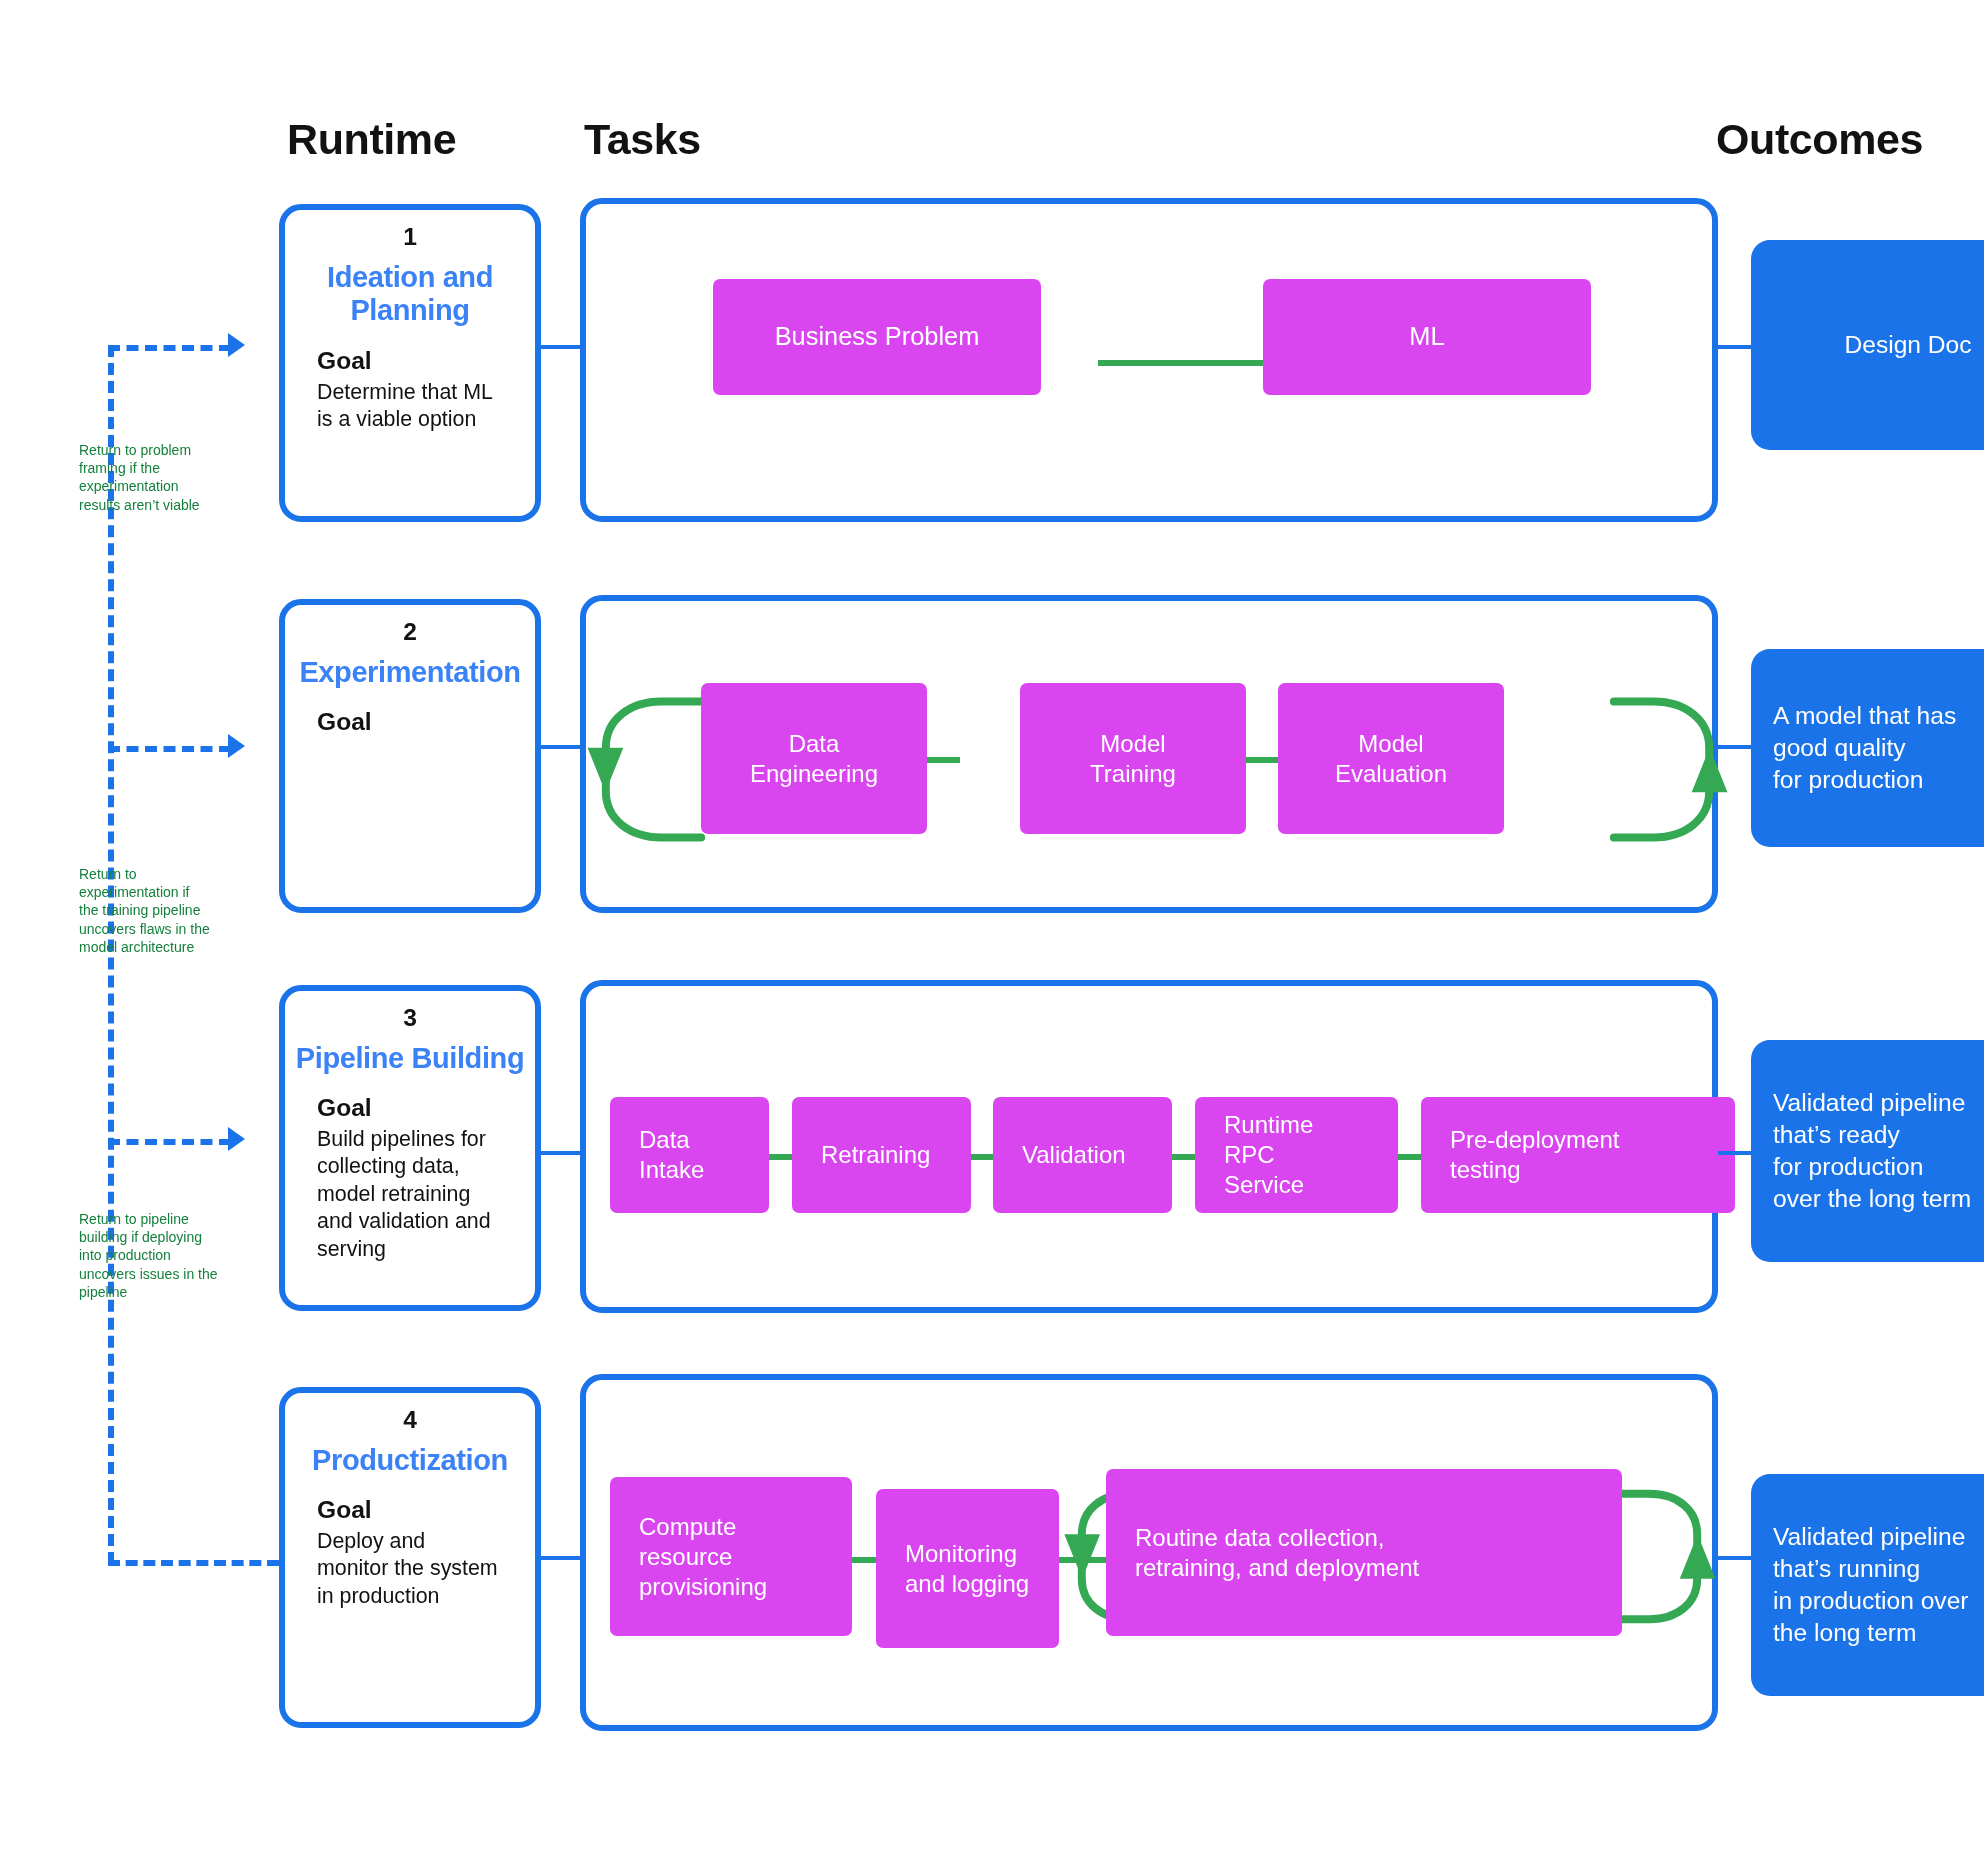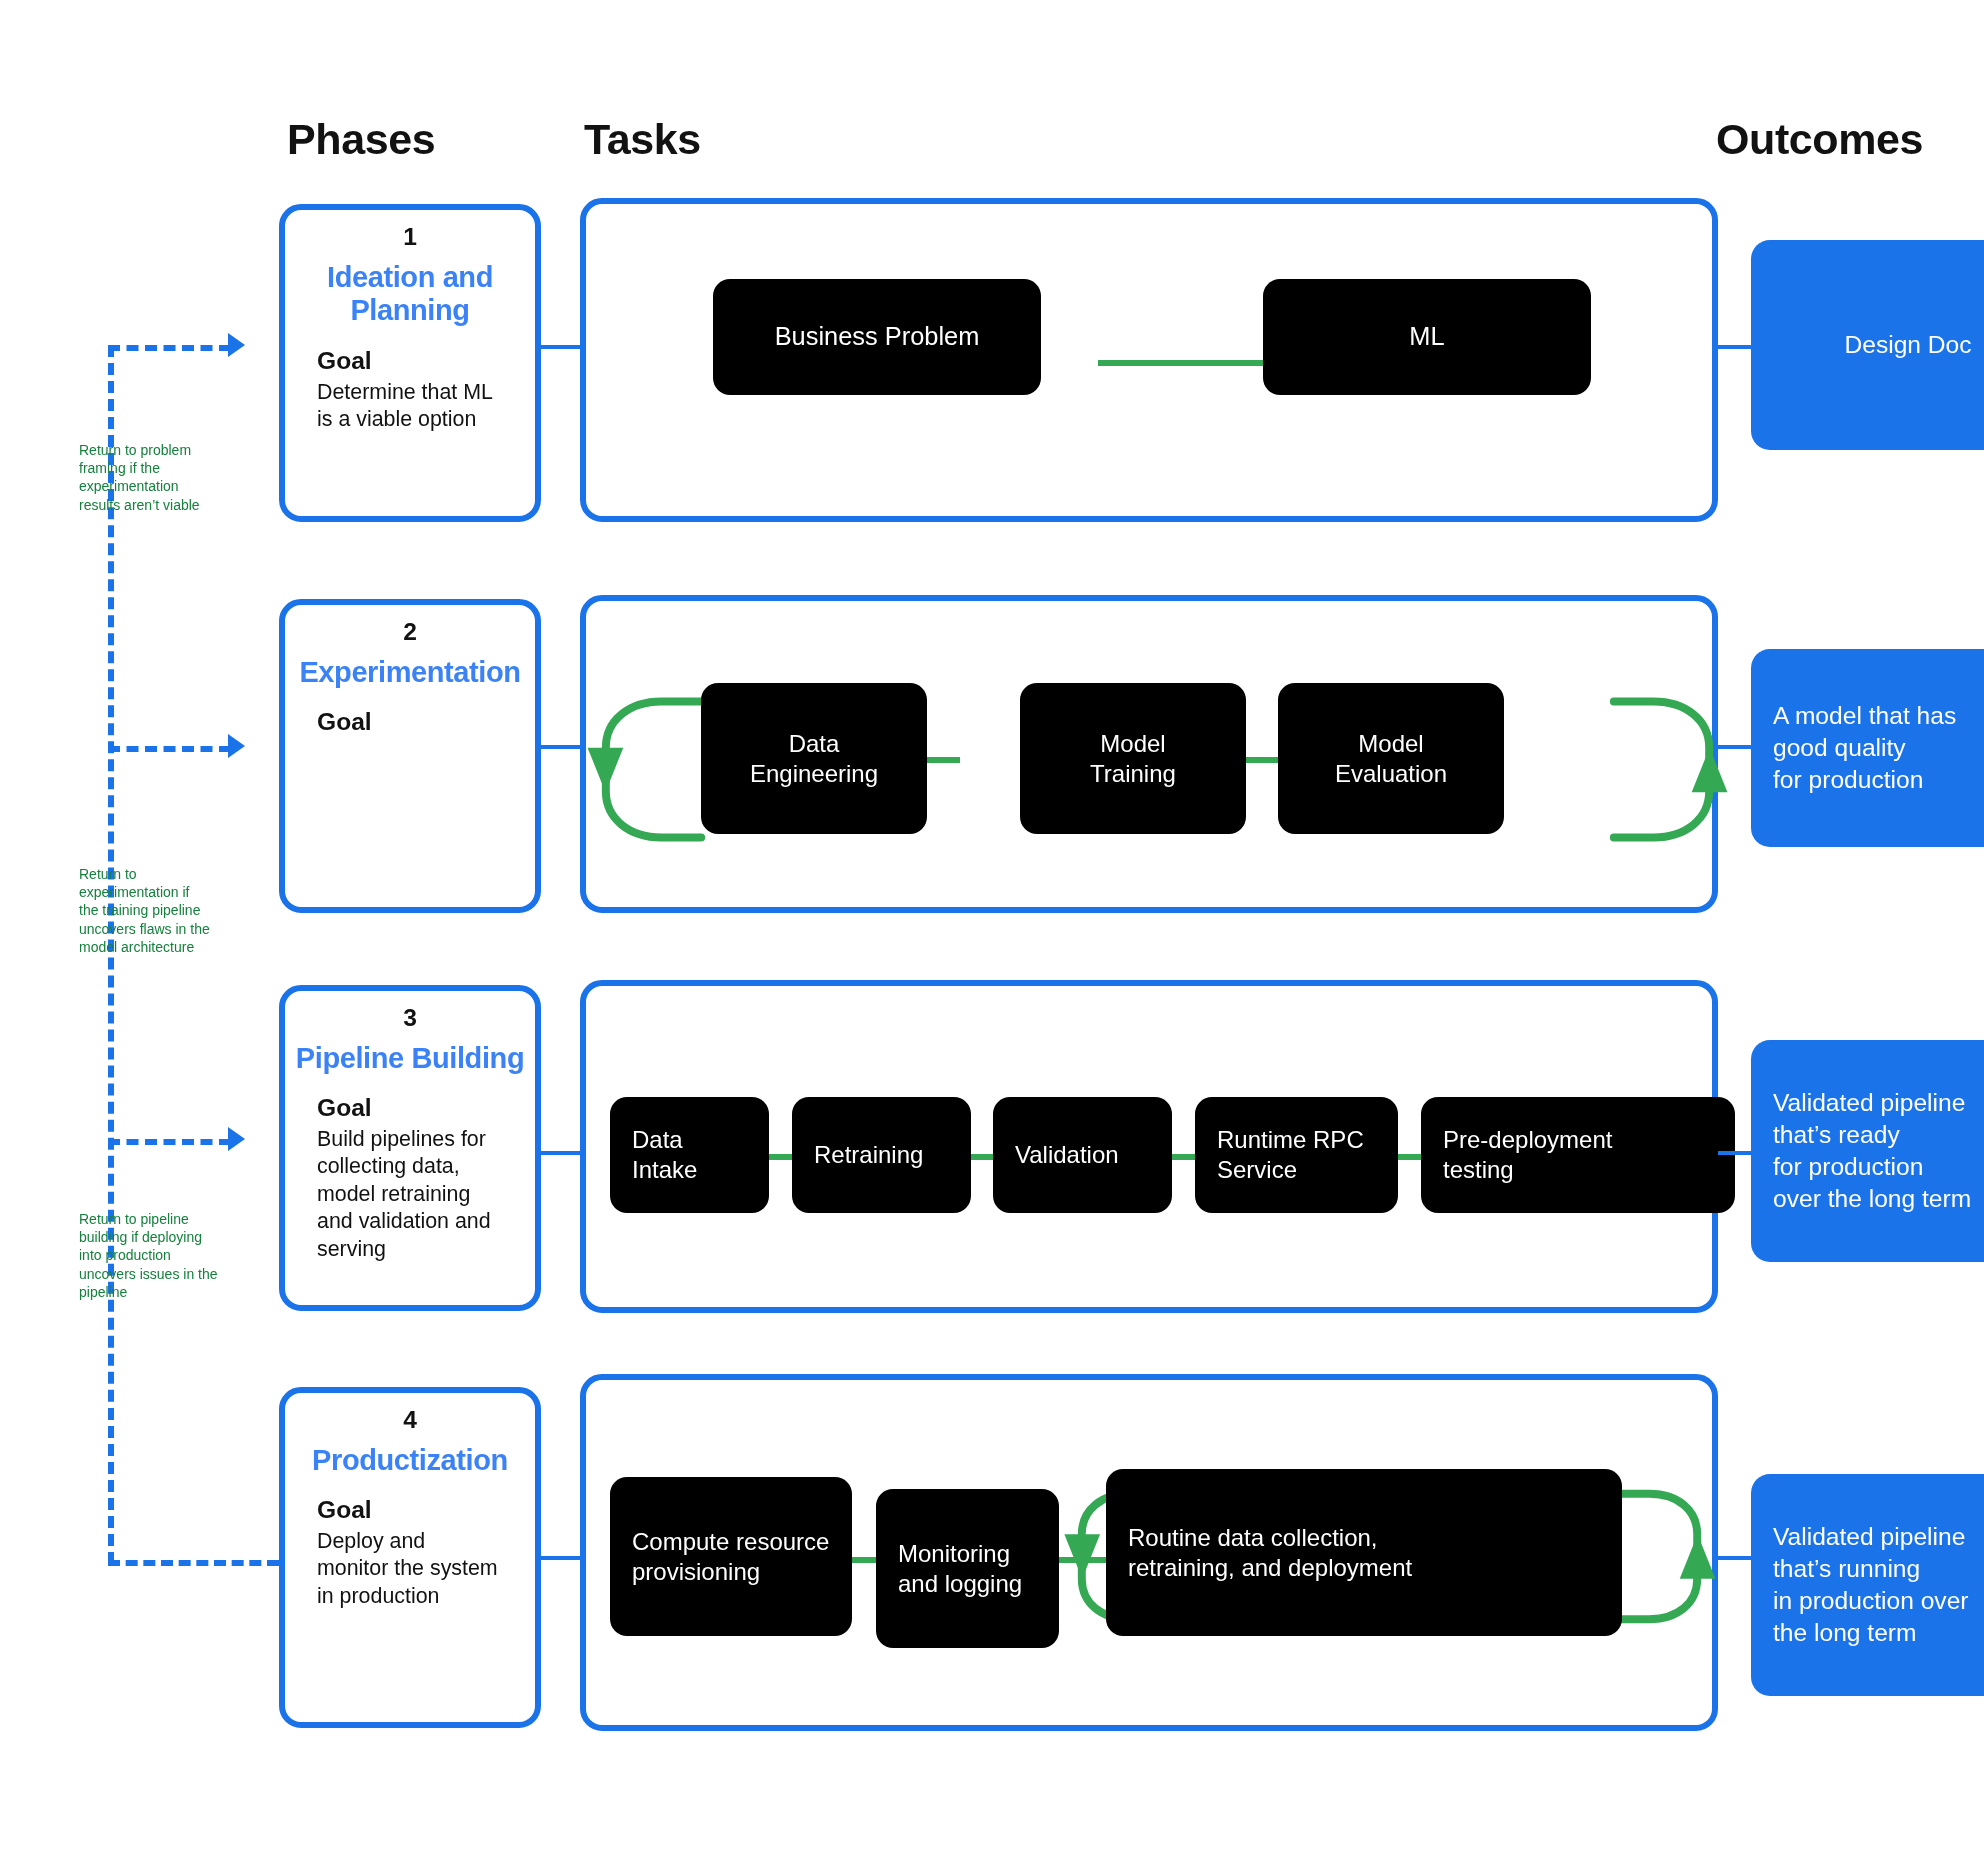--- a/index.html
+++ b/index.html
@@ -39,23 +39,23 @@
 
   
   .tasks-panel{
     position:absolute;left:580px;width:1138px;
     border:6.4px solid #1a73e8;border-radius:22px;background:#ffffff;
     box-sizing:border-box;
   }
 
   
   .task{
-    position:absolute;background:#000000;border-radius:17px;
+    position:absolute;background:#d946ef;border-radius:7px;
     color:#ffffff;display:flex;align-items:center;box-sizing:border-box;
-    padding:0 22px;font-size:24px;line-height:1.25;font-weight:400;
+    padding:0 29px;font-size:24px;line-height:1.25;font-weight:400;
     white-space:pre-line;
   }
   .task.center{justify-content:center;text-align:center;}
 
   
   .conn{position:absolute;background:#34a853;height:5.6px;}
 
   
   .outcome{
     position:absolute;left:1751px;background:#1a73e8;border-radius:19px;
@@ -78,21 +78,21 @@
     white-space:pre-line;
     margin-left:48px;
   }
   svg.loop{position:absolute;overflow:visible;}
 </style>
 </head>
 <body>
 
 <div class="canvas">
 
-  <div class="col-head" id="head-phases">Phases</div>
+  <div class="col-head" id="head-phases">Runtime</div>
   <div class="col-head" id="head-tasks">Tasks</div>
   <div class="col-head" id="head-outcomes">Outcomes</div>
 
   <div class="phase-card" style="top:204px;height:318px;">
     <div class="phase-num">1</div>
     <div class="phase-title">Ideation and
 Planning</div>
     <div class="goal-wrap">
       <div class="goal-label">Goal</div>
       <div class="goal-text">Determine that ML

